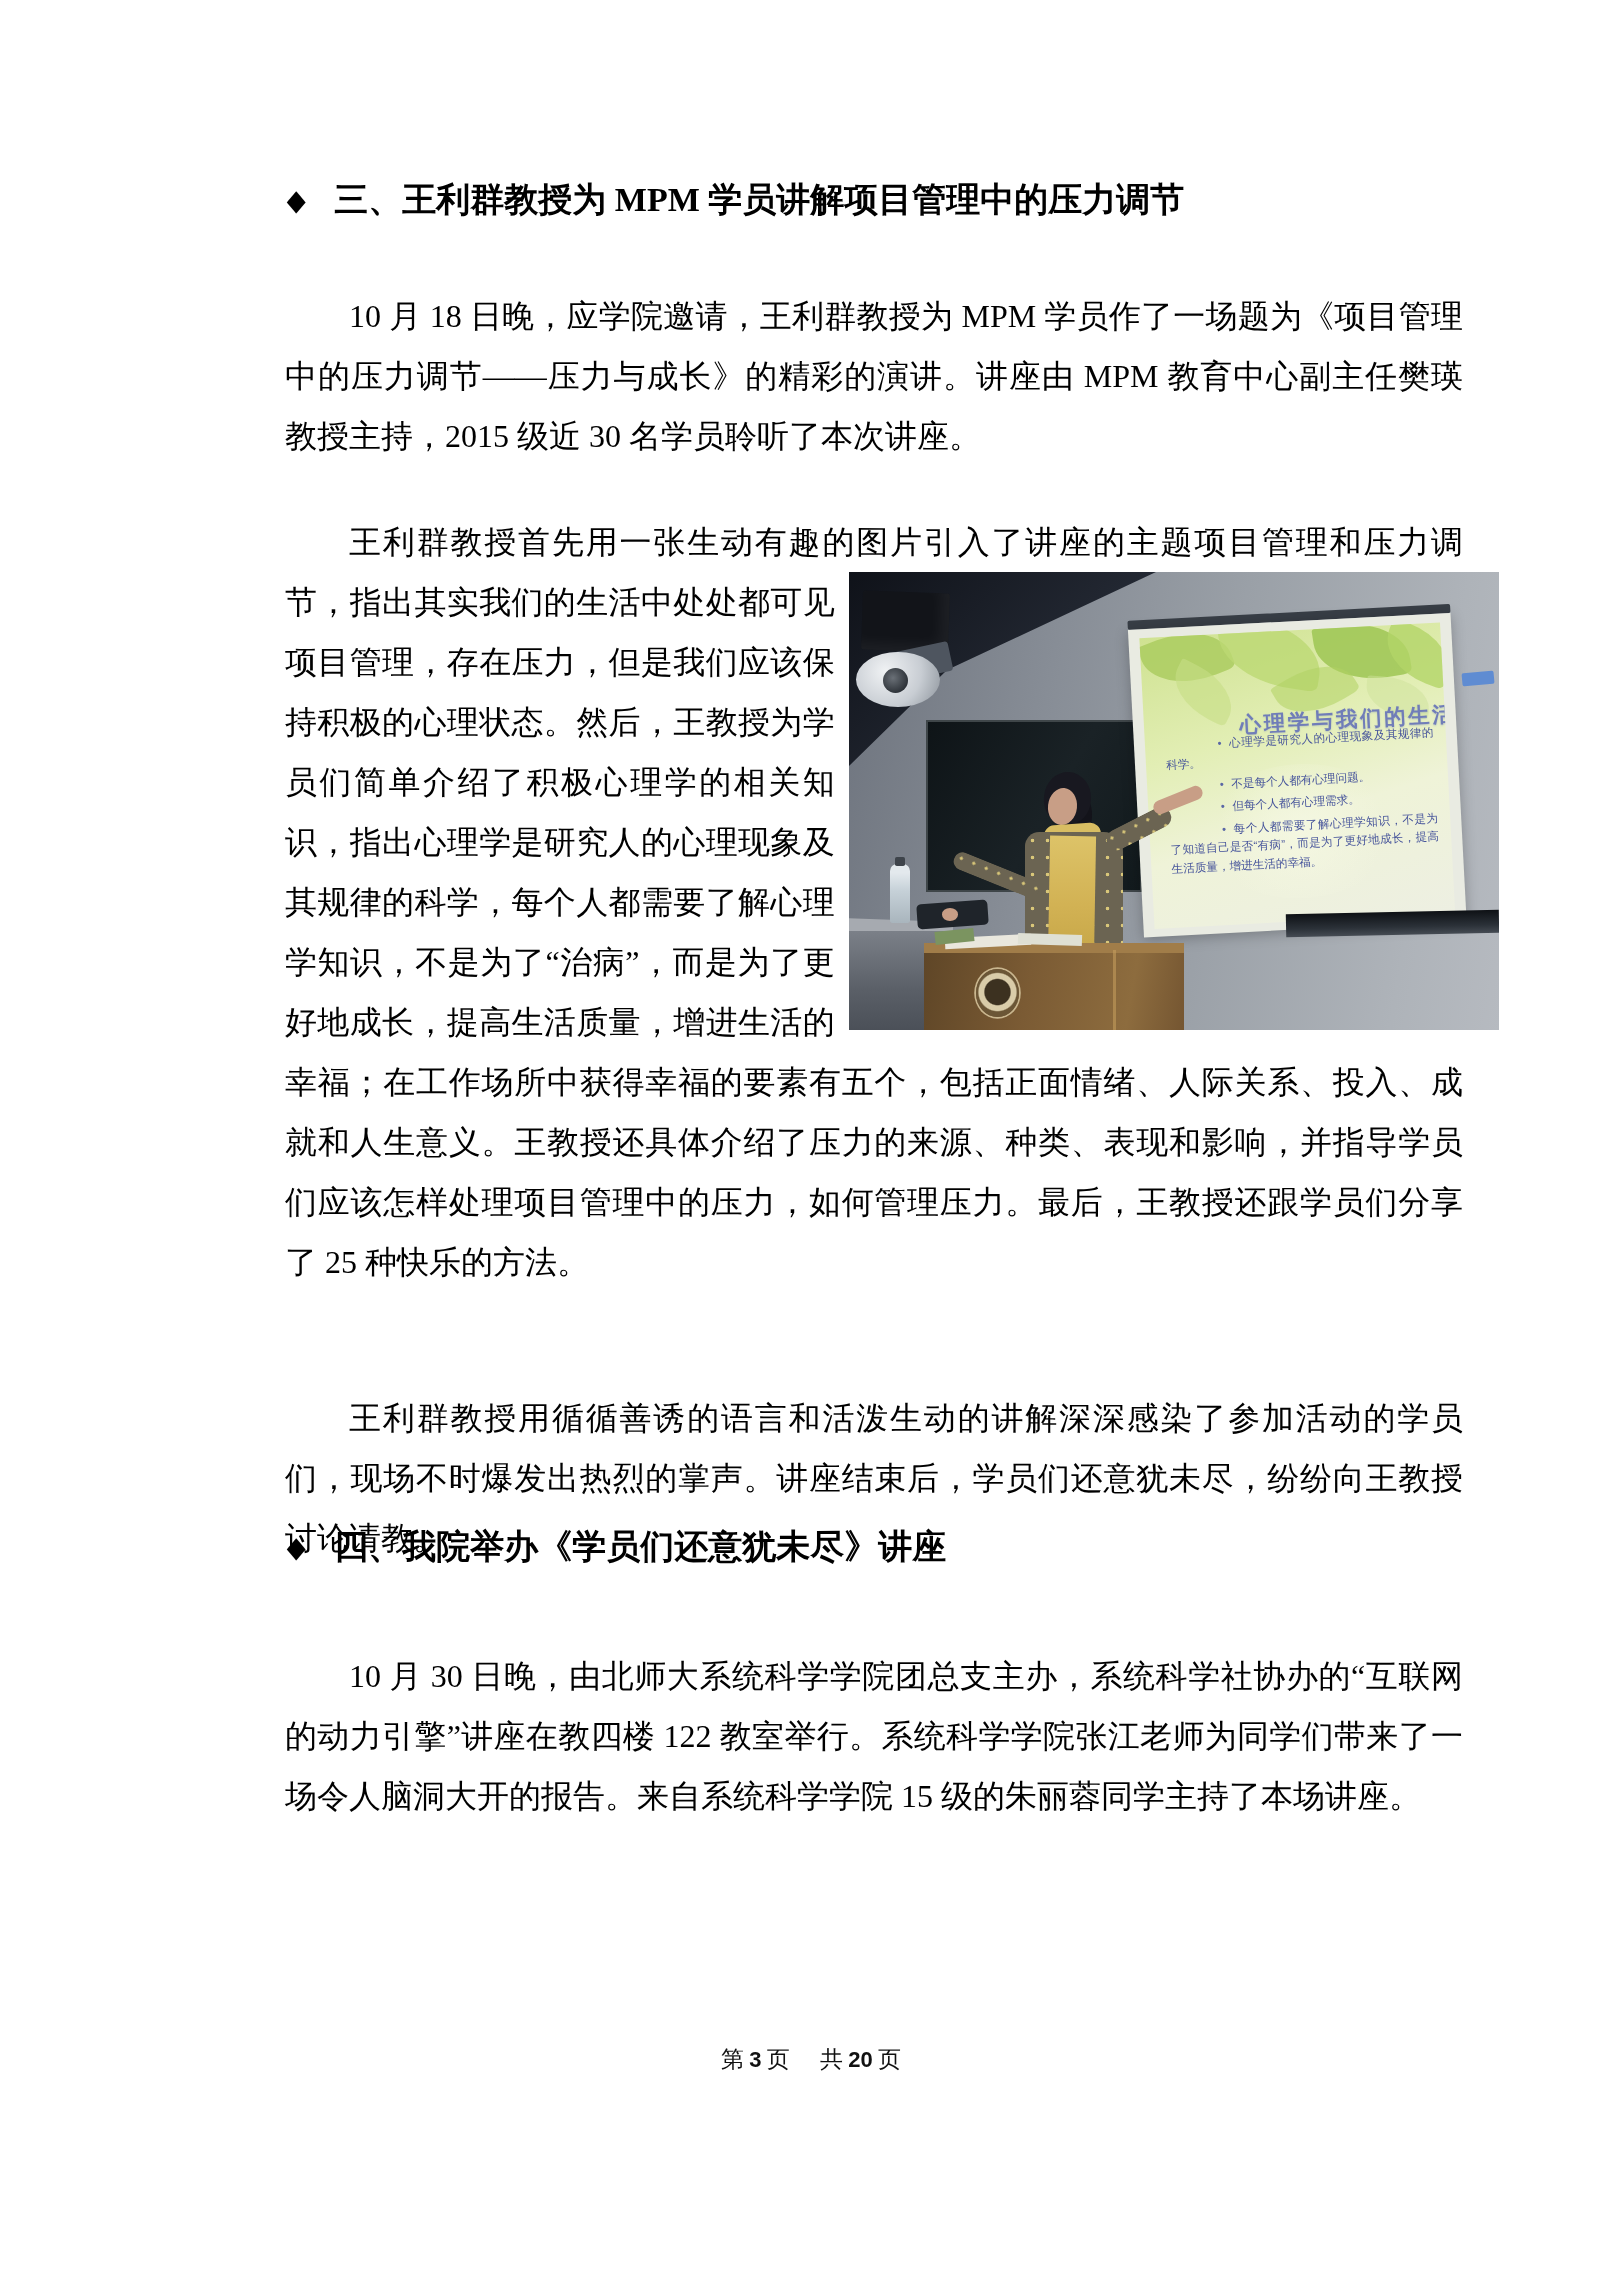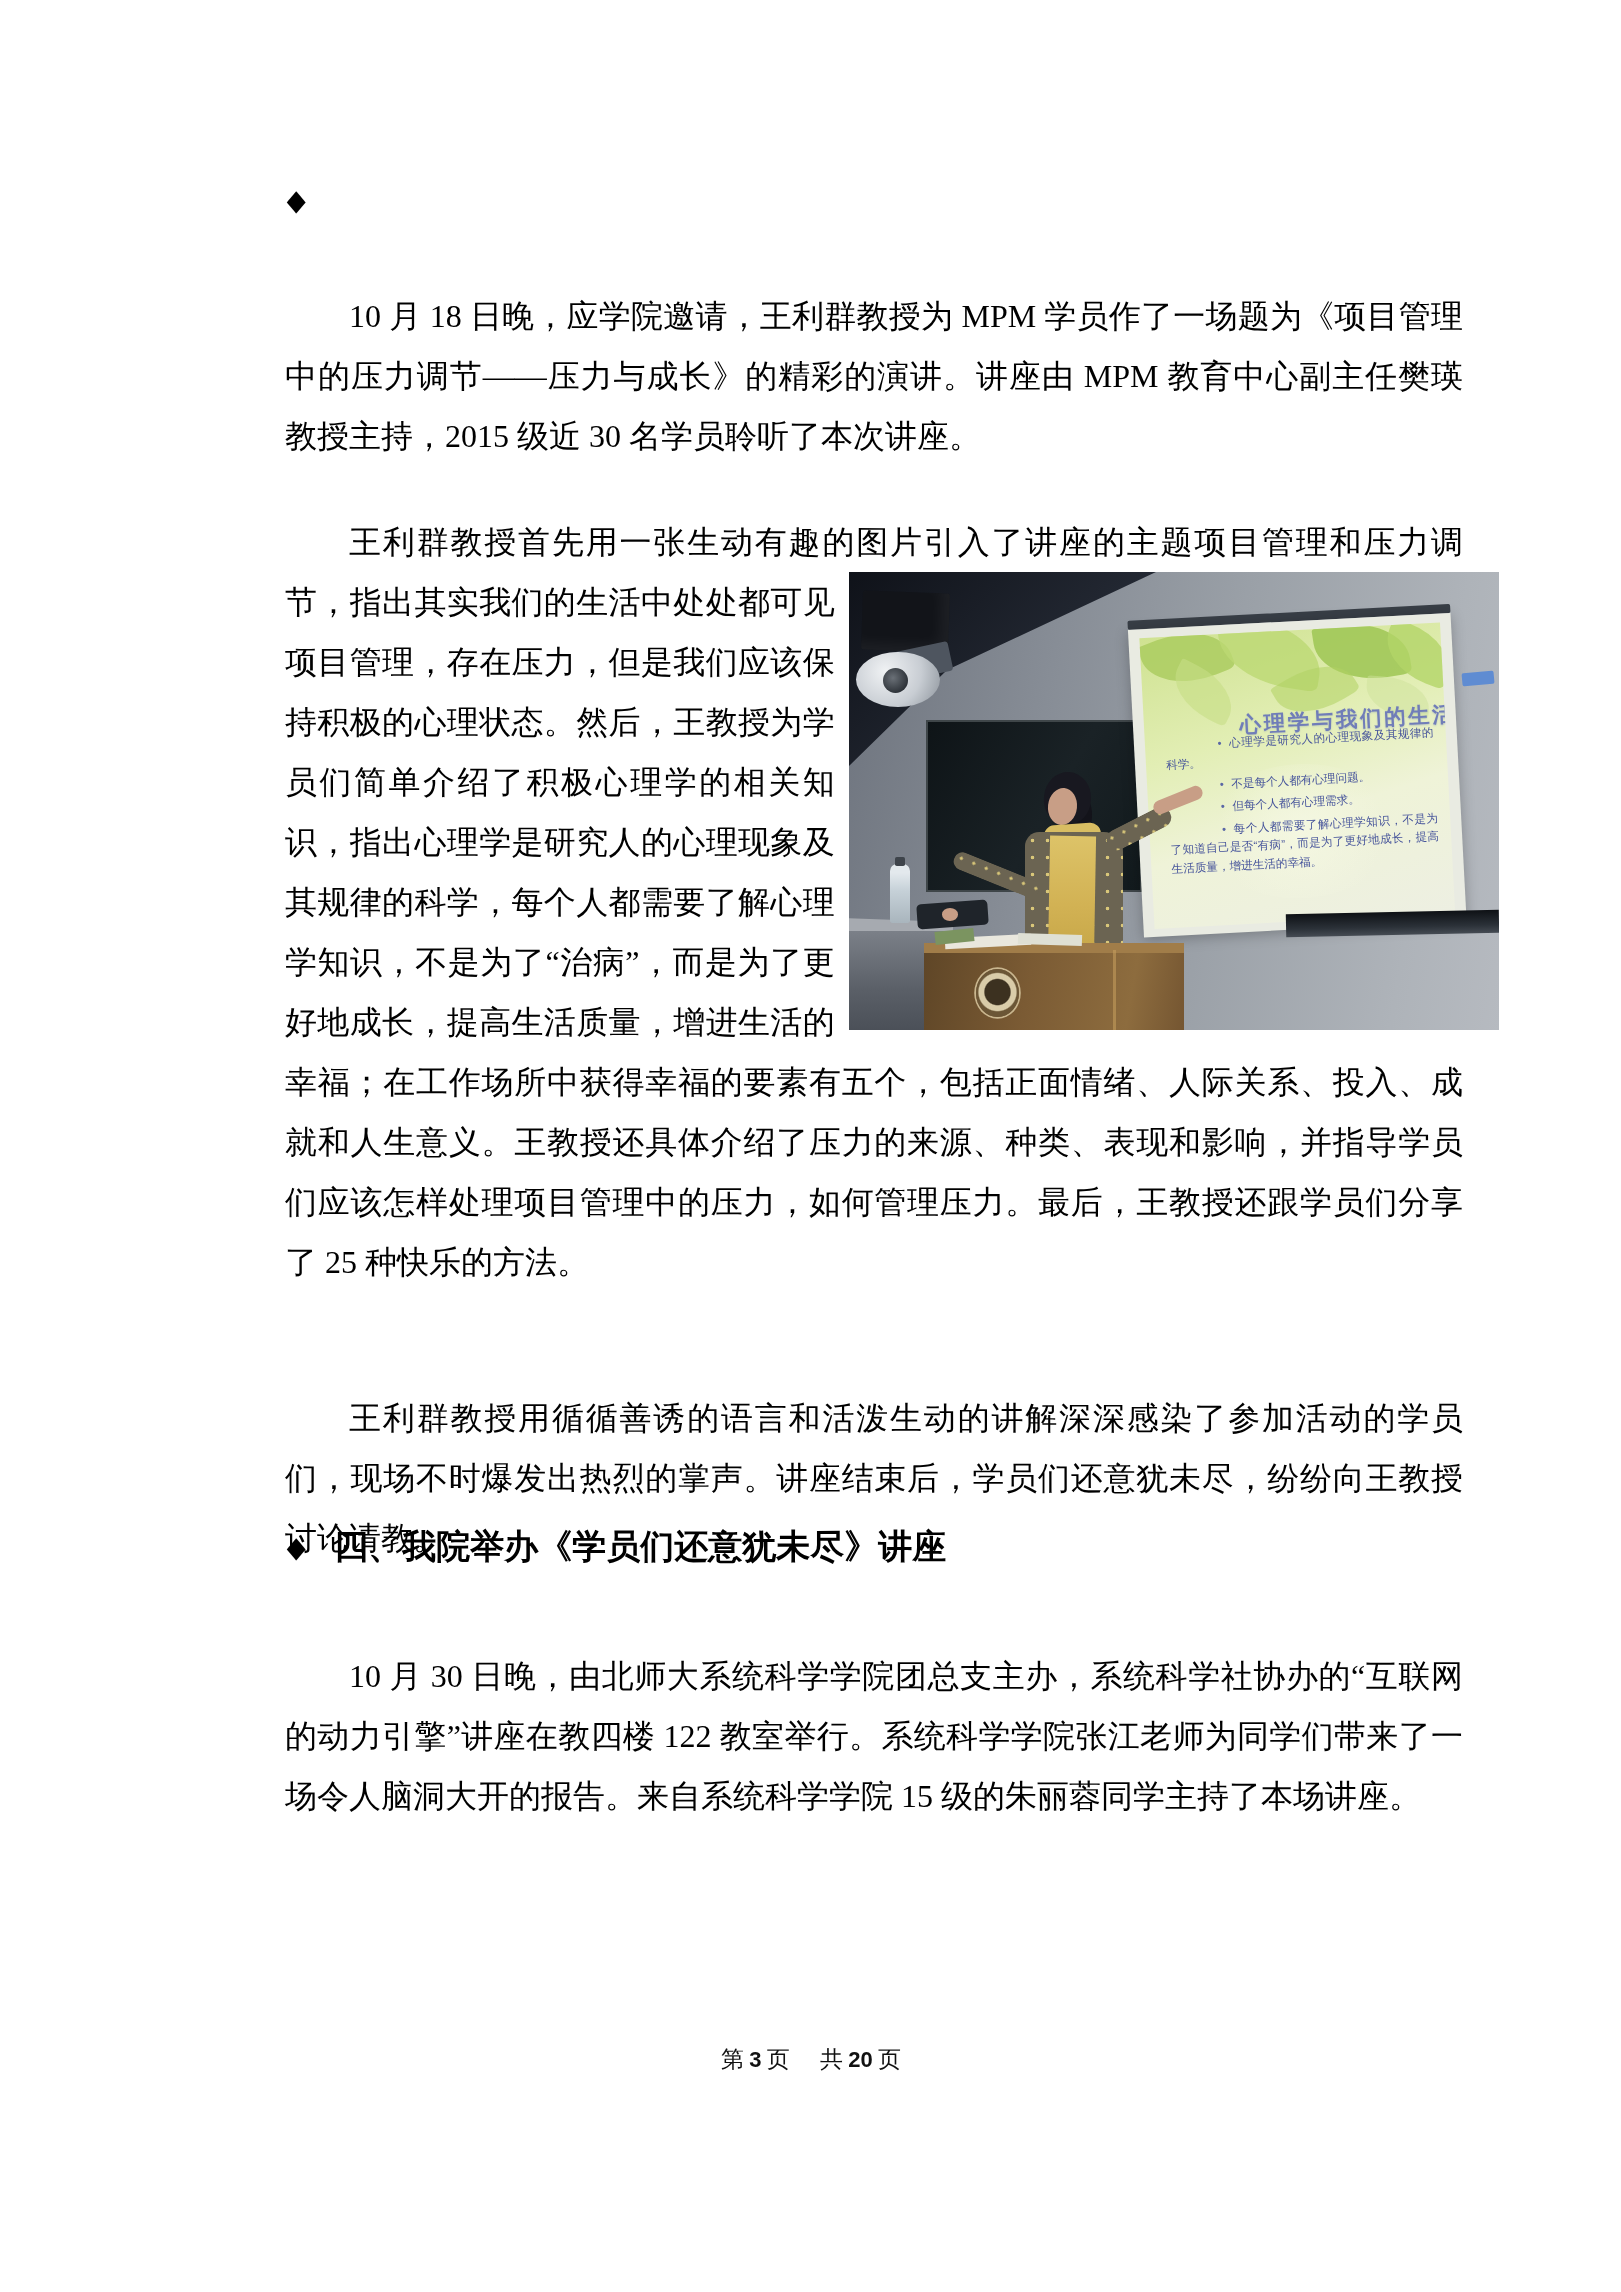--- a/index.html
+++ b/index.html
@@ -91,20 +91,21 @@
   .pp-paper2{left:169px;top:362px;width:64px;height:10.7px;background:#dfe0d4;transform:rotate(2deg);}
   .pp-greenbox{left:86px;top:358px;width:39px;height:13.4px;background:#7b9460;transform:rotate(-6deg);}
 </style>
 </head>
 <body>
 
 <div class="page">
 
   <div class="block heading pos-heading-1">
     <span class="bullet">◆</span>
+    <span>三、王利群教授为 MPM 学员讲解项目管理中的压力调节</span>
   </div>
 
   <p class="block para pos-para-1">10 月 18 日晚，应学院邀请，王利群教授为 MPM 学员作了一场题为《项目管理中的压力调节——压力与成长》的精彩的演讲。讲座由 MPM 教育中心副主任樊瑛教授主持，2015 级近 30 名学员聆听了本次讲座。</p>
 
   <div class="block para pos-para-2">
     <span class="fspacer"></span>
     <figure class="photo" style="margin-block:0;">
       <div class="pp-ceiling"></div>
       <div class="pp-speaker"></div>
       <div class="pp-cam-arm"></div>

